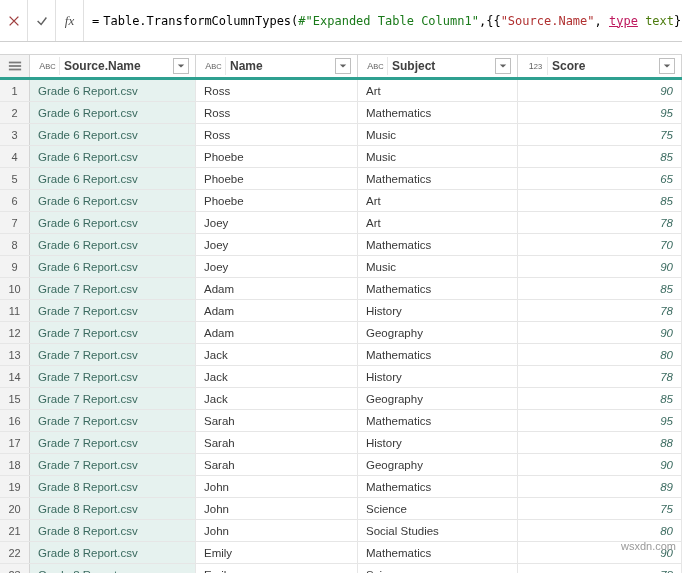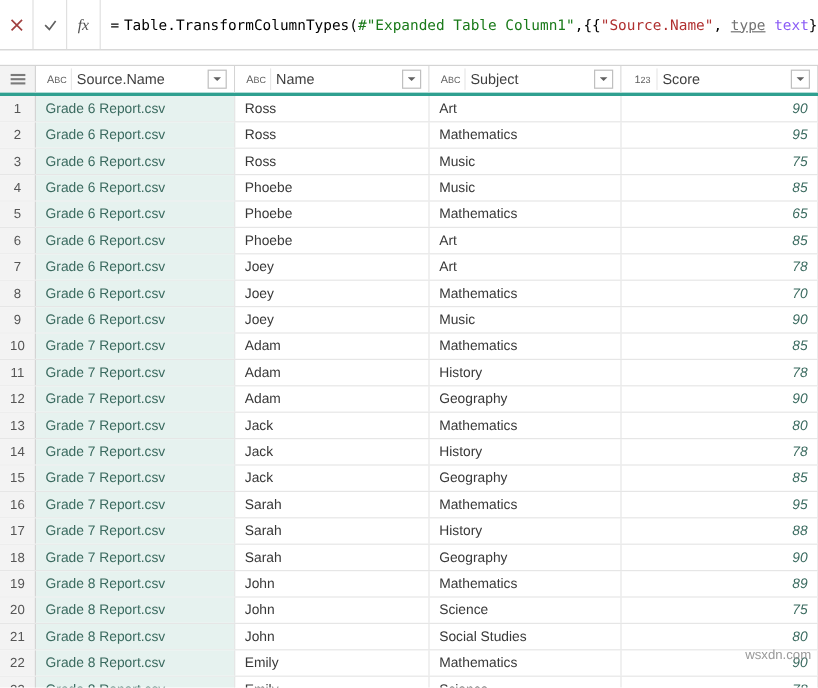--- a/index.html
+++ b/index.html
@@ -39,25 +39,25 @@
       font-family: Consolas, monospace;
       font-size: 12px;
       color: #000;
       white-space: nowrap;
       overflow: hidden;
       display: flex;
       align-items: center;
       border: none;
     }
     .formula-input .tok-eq { color: #000; margin-right: 4px; }
-    .formula-input .tok-kw { color: #8b5cf6; }
+    .formula-input .tok-kw { color: #4d7c0f; }
     .formula-input .tok-id { color: #000; }
     .formula-input .tok-var { color: #1a7a1a; }
     .formula-input .tok-str { color: #b03030; }
-    .formula-input .tok-m { color: #737373; text-decoration: underline; }
+    .formula-input .tok-m { color: #be185d; text-decoration: underline; }
     
     .gap { height: 12px; }
     
     .grid { width: 100%; }
     
     .header-row {
       display: flex;
       height: 26px;
       border-bottom: 3px solid #2fa090;
       border-top: 1px solid #d4d4d4;
@@ -85,21 +85,21 @@
       height: 18px;
       display: flex;
       align-items: center;
       justify-content: center;
       margin-right: 4px;
       font-size: 9px;
       color: #606060;
       font-family: "Segoe UI", sans-serif;
       border-right: 1px solid #e8e8e8;
     }
-    .col-label { flex: 1; white-space: nowrap; overflow: hidden; }
+    .col-label { flex: 1; white-space: nowrap; overflow: hidden; font-weight: bold; }
     .filter-btn {
       width: 16px;
       height: 16px;
       border: 1px solid #bfbfbf;
       display: flex;
       align-items: center;
       justify-content: center;
       background: #fff;
       cursor: pointer;
     }

